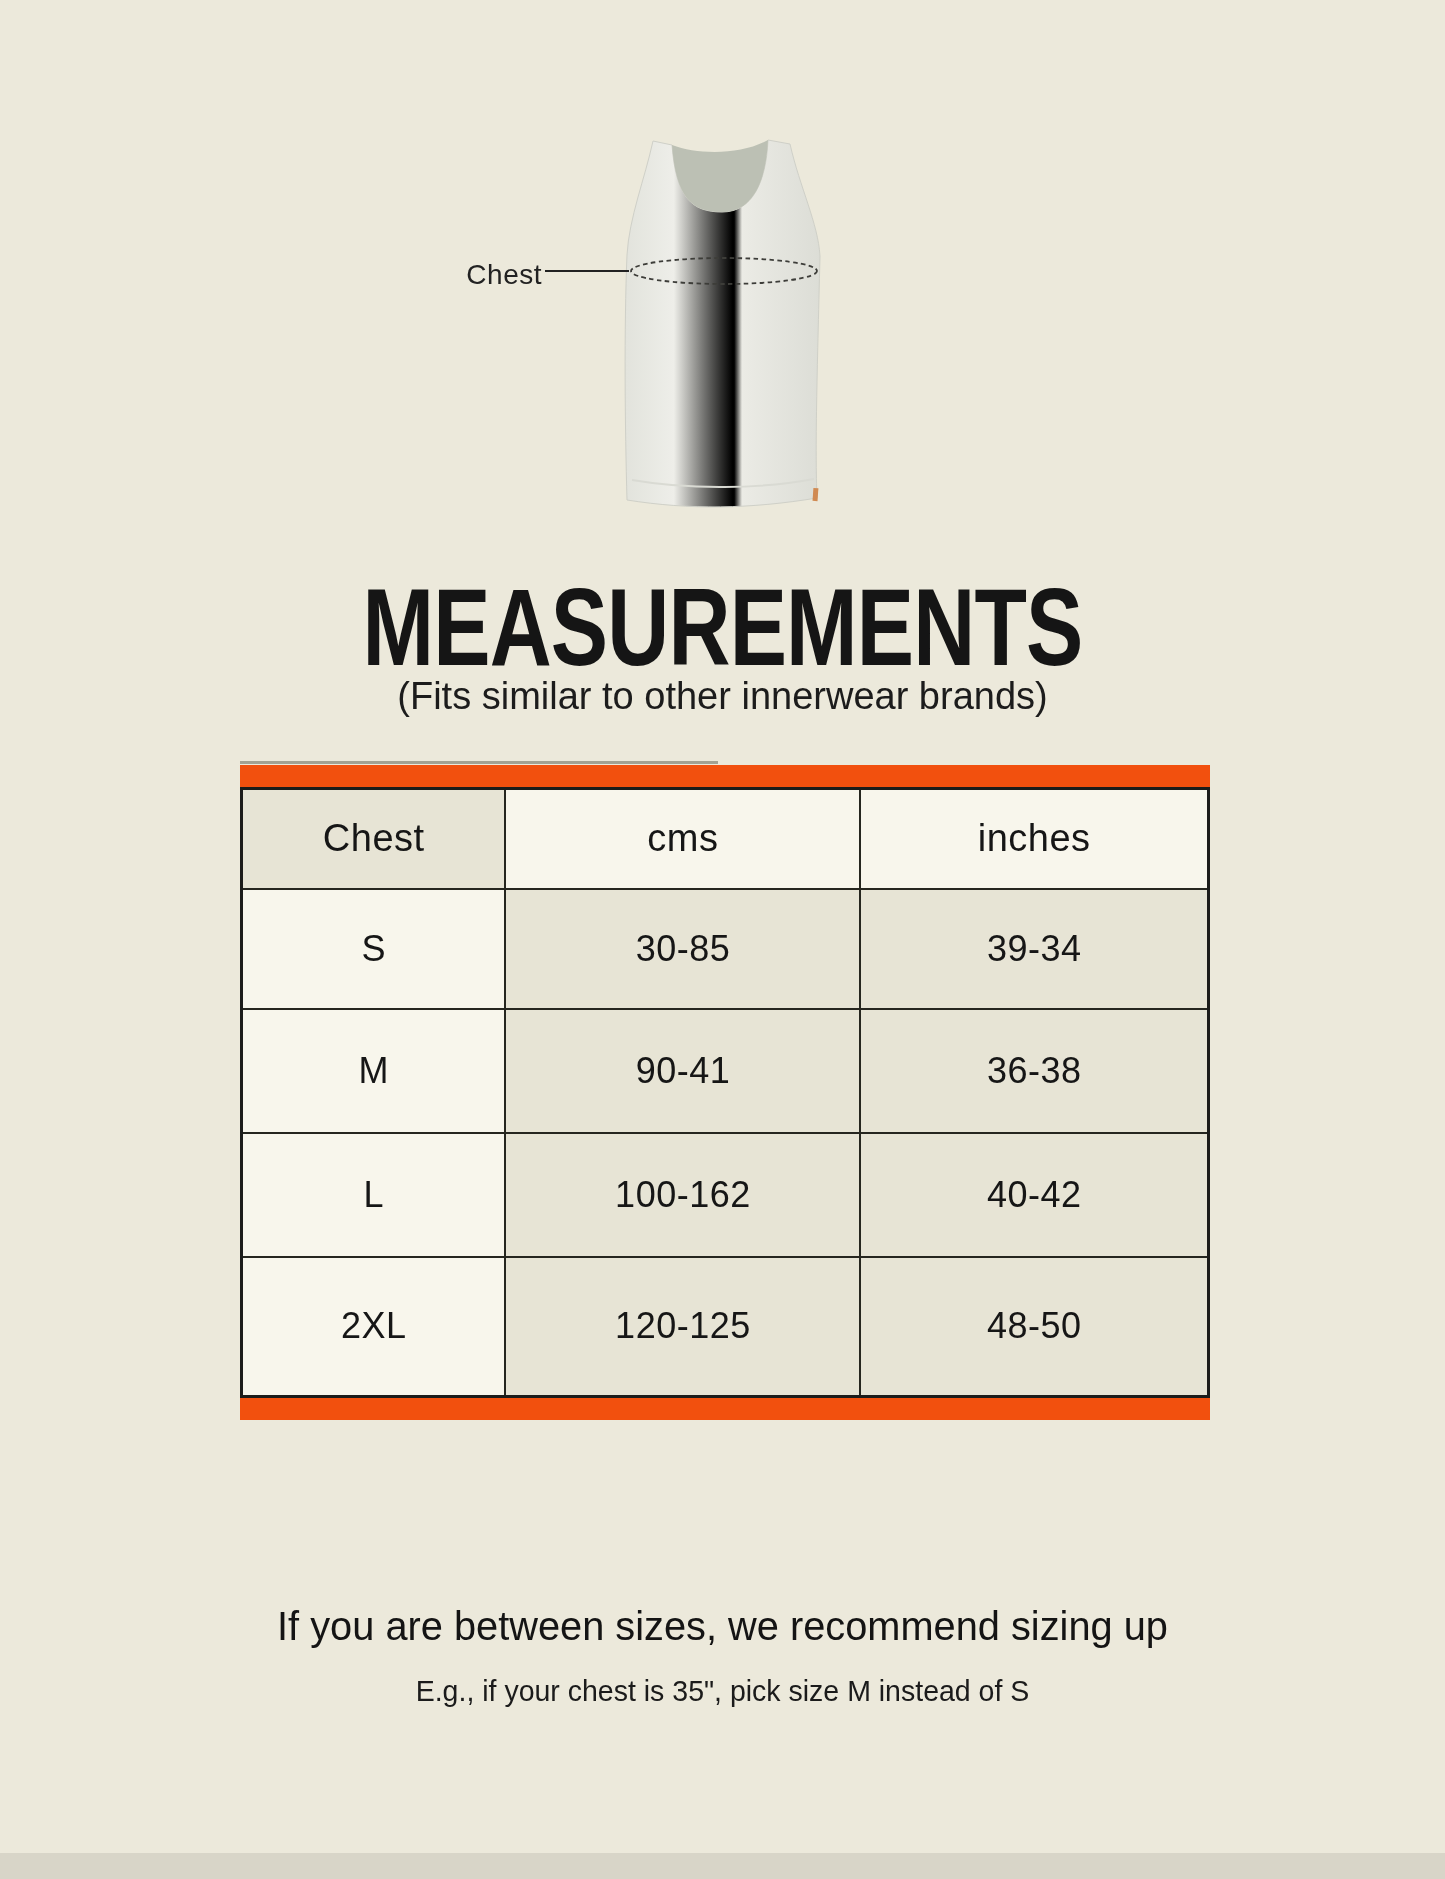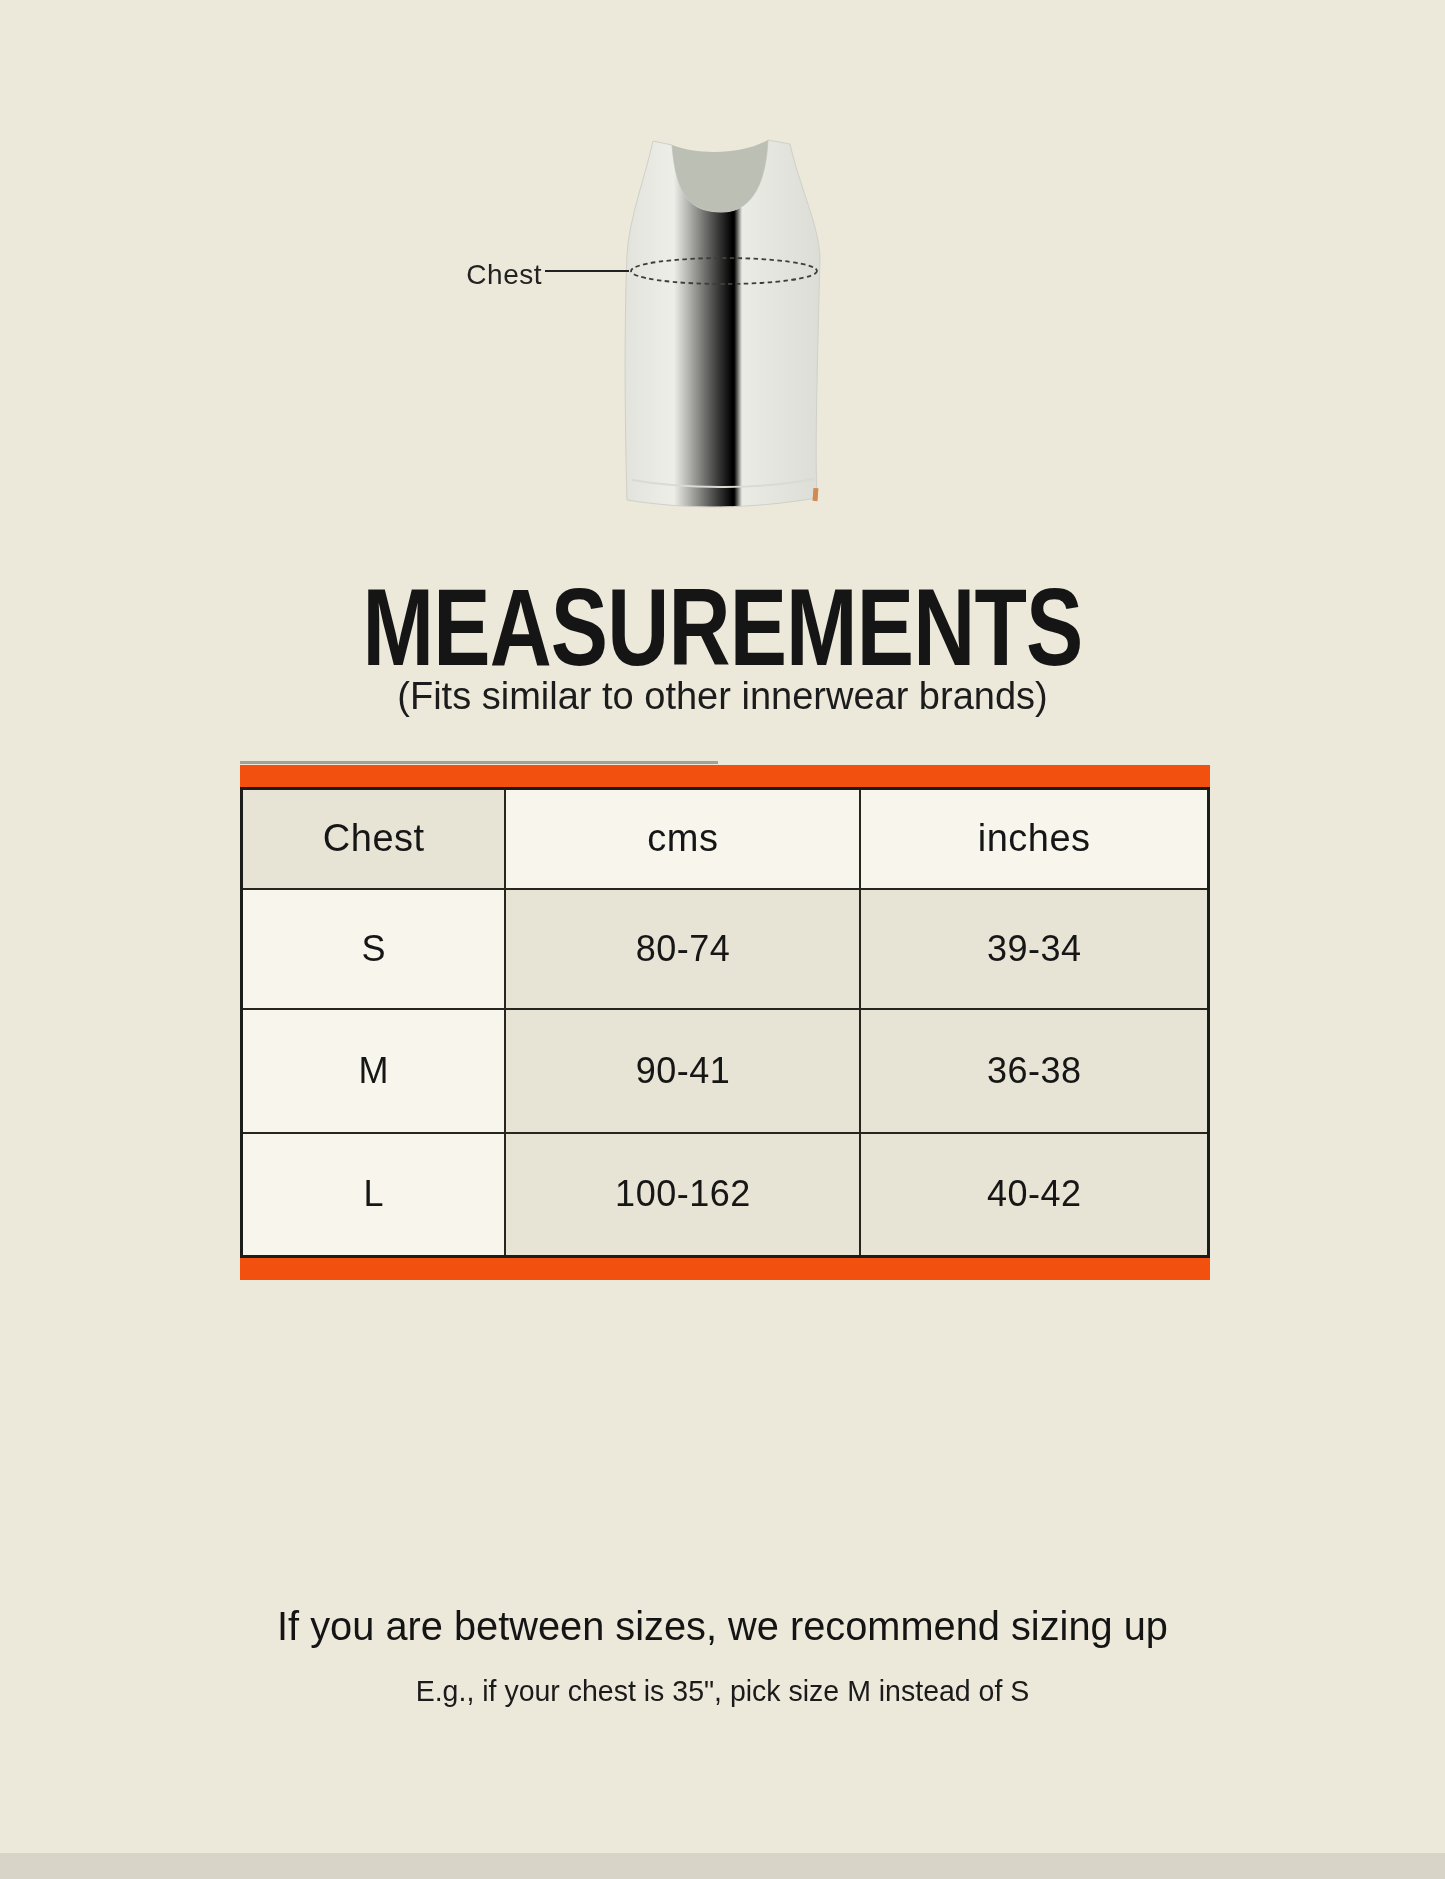--- a/index.html
+++ b/index.html
@@ -136,32 +136,37 @@
           <col class="c3">
         </colgroup>
       <tbody>
         <tr class="head">
           <td class="cell-beige">Chest</td>
           <td class="cell-light">cms</td>
           <td class="cell-light">inches</td>
         </tr>
         <tr class="r0">
           <td class="cell-light">S</td>
-          <td class="cell-beige">80-74</td>
+          <td class="cell-beige">30-85</td>
           <td class="cell-beige">39-34</td>
         </tr>
         <tr class="r1">
           <td class="cell-light">M</td>
           <td class="cell-beige">90-41</td>
           <td class="cell-beige">36-38</td>
         </tr>
         <tr class="r2">
           <td class="cell-light">L</td>
           <td class="cell-beige">100-162</td>
           <td class="cell-beige">40-42</td>
+        </tr>
+        <tr class="r4">
+          <td class="cell-light">2XL</td>
+          <td class="cell-beige">120-125</td>
+          <td class="cell-beige">48-50</td>
         </tr>
       </tbody>
     </table>
 
     <div class="bar"></div>
   </div>
 
   <div class="footer-1">If you are between sizes, we recommend sizing up</div>
   <div class="footer-2">E.g., if your chest is 35", pick size M instead of S</div>
 

